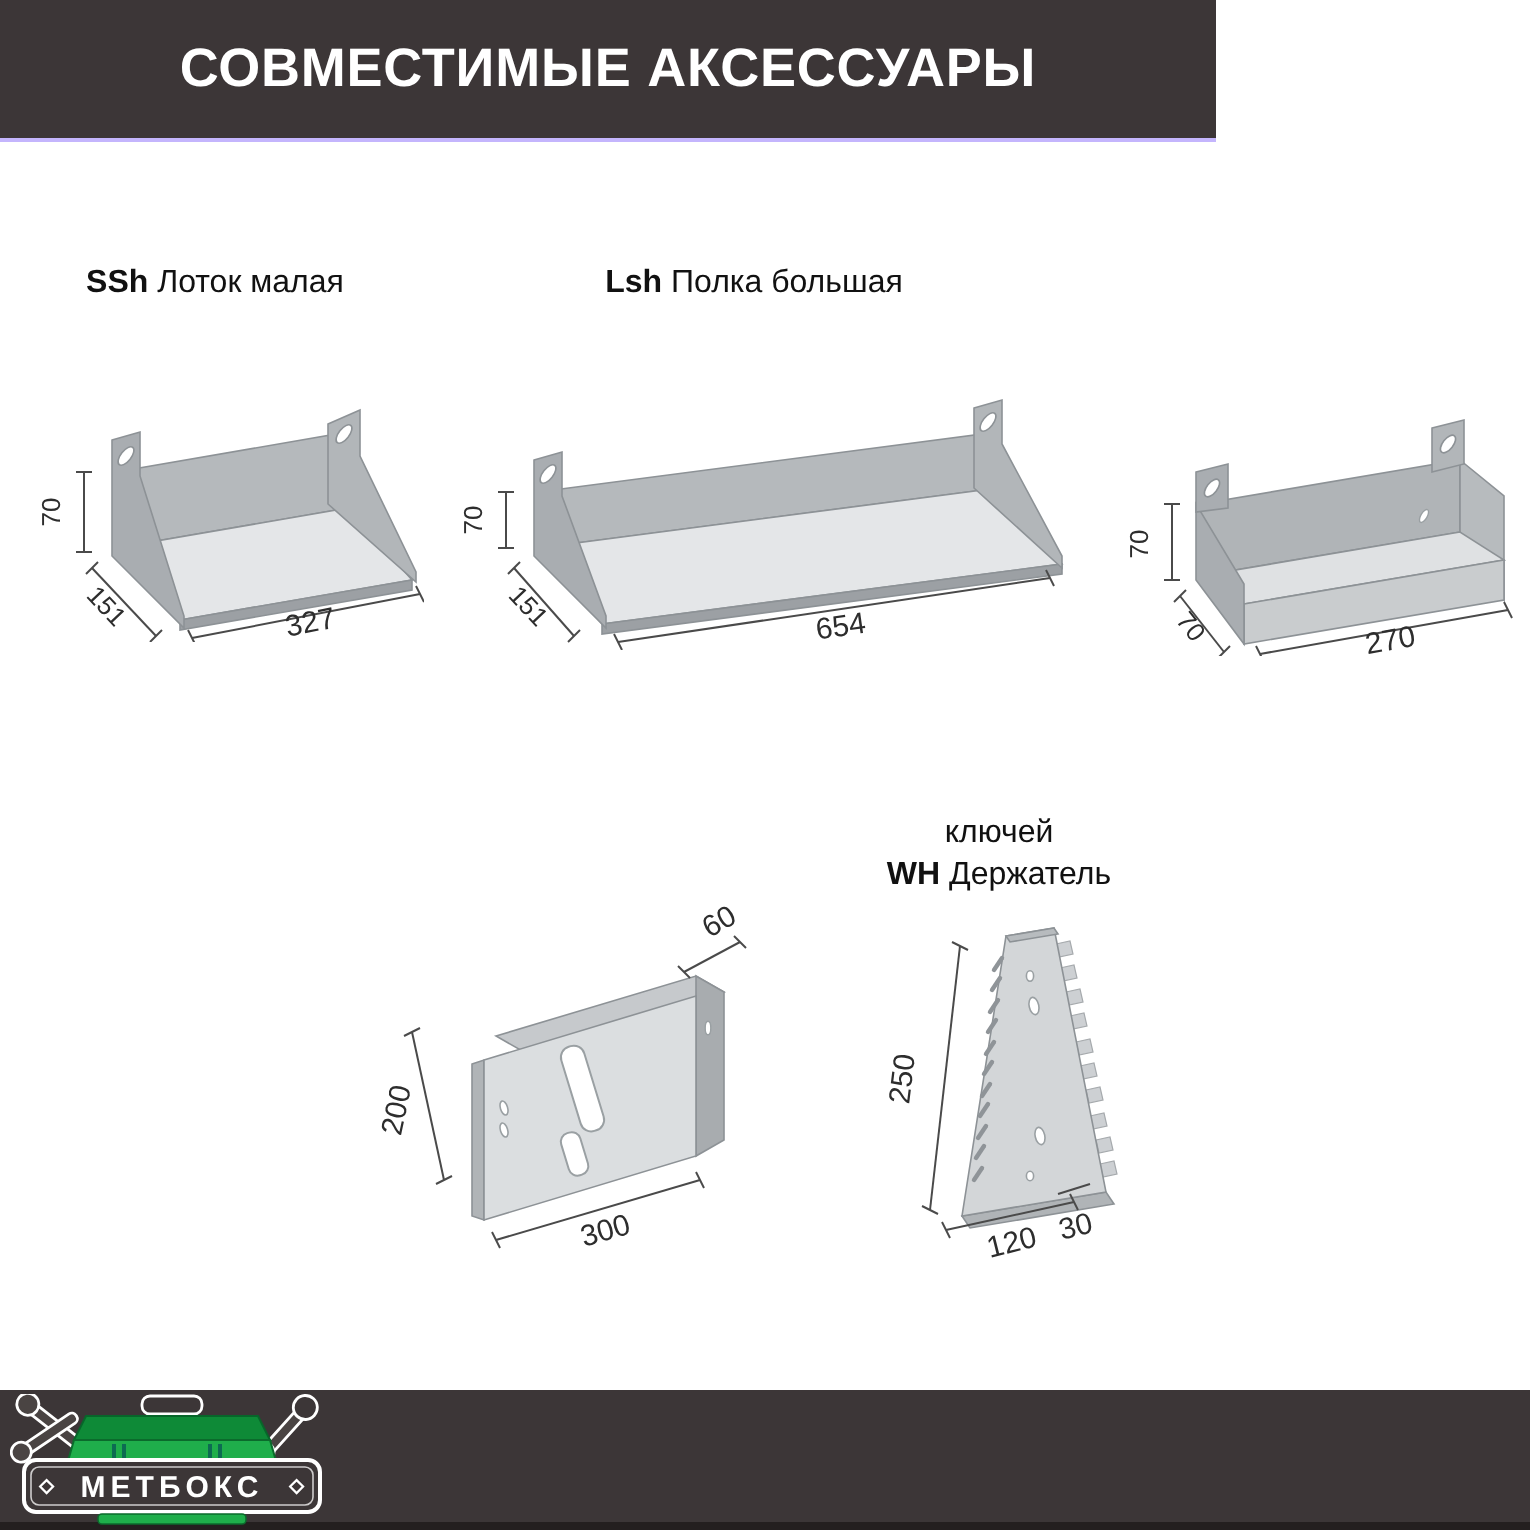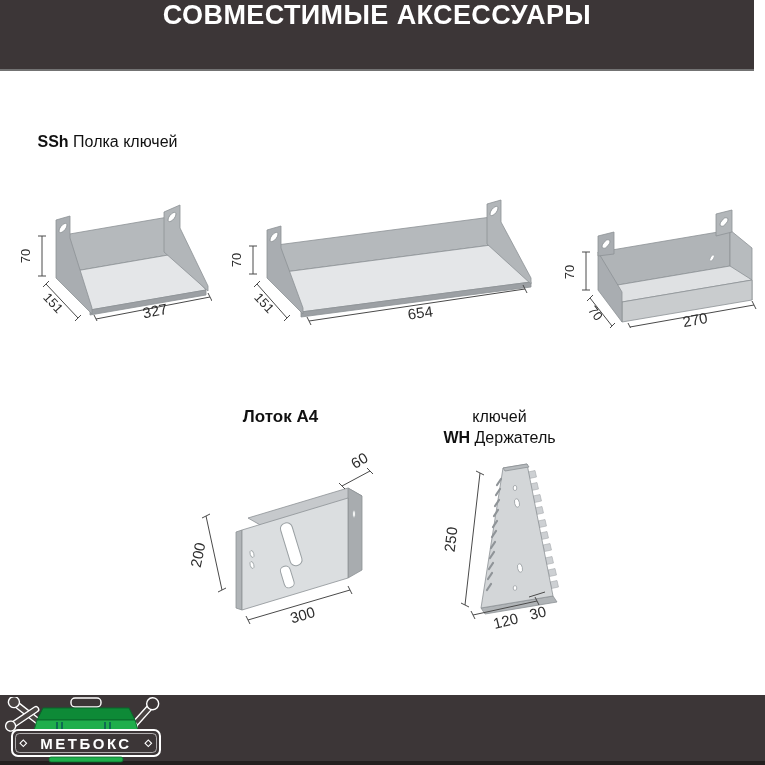--- a/index.html
+++ b/index.html
@@ -1,19 +1,19 @@
 <!DOCTYPE html>
 <html><head>
 <meta charset="utf-8">
 <style>
   html,body{margin:0;padding:0;}
   .page{position:relative;width:765px;height:765px;background:#ffffff;overflow:hidden;
         font-family:"Liberation Sans",sans-serif;}
-  .header{position:absolute;left:0;top:0;width:754px;height:69px;background:#3c3637;
-          border-bottom:2px solid #737373;display:flex;justify-content:center;}
+  .header{position:absolute;left:0;top:0;width:608px;height:69px;background:#3c3637;
+          border-bottom:2px solid #c4b5fd;display:flex;align-items:center;justify-content:center;}
   .header .title{color:#ffffff;font-size:27px;font-weight:700;letter-spacing:.4px;}
   .plabel{position:absolute;text-align:center;font-size:16px;color:#111;line-height:21px;}
   .plabel b{font-weight:700;text-align:right;}
   .plabel.big{font-size:17px;font-weight:700;}
   .draw{position:absolute;}
   .dimtxt{font-size:13px;fill:#2d2d2d;}
   .dimtxt.wide{font-size:15px;}
   .dline{stroke:#4a4a4a;stroke-width:1;}
   .metal{stroke:#8d9296;stroke-width:.8;}
   .footer{position:absolute;left:0;top:695px;width:765px;height:70px;background:#3c3637;}
@@ -24,21 +24,25 @@
 <body>
 
 <div class="page">
 
   <div class="header">
     <span class="title">СОВМЕСТИМЫЕ АКСЕССУАРЫ</span>
   </div>
 
   <div class="plabel" style="left:10px;top:131px;width:195px;">
     <b>SSh</b>
-    <span>Полка ключей</span>
+    <span>Лоток малая</span>
+  </div>
+  <div class="plabel" style="left:284px;top:131px;width:186px;">
+    <b>Lsh</b>
+    <span>Полка большая</span>
   </div>
   <div class="plabel" style="left:573px;top:129px;width:184px;">
   </div>
 
   <svg class="draw" style="left:12px;top:186px;" width="200" height="135" viewBox="0 0 200 135">
 
     <polygon class="metal" points="46,50 162,30 162,68 46,88" fill="#b5b9bc"></polygon>
 
     <polygon class="metal" points="46,88 162,68 194,104 78,124" fill="#e4e6e8"></polygon>
 
@@ -115,23 +119,20 @@
     <line class="dline" x1="27" y1="105" x2="33" y2="99"></line>
     <line class="dline" x1="49" y1="133" x2="55" y2="127"></line>
     <text class="dimtxt" text-anchor="middle" transform="translate(32 120) rotate(52)">70</text>
 
     <line class="dline" x1="70" y1="131" x2="194" y2="109"></line>
     <line class="dline" x1="68" y1="127" x2="72" y2="135"></line>
     <line class="dline" x1="192" y1="105" x2="196" y2="113"></line>
     <text class="dimtxt wide" text-anchor="middle" transform="translate(136 129) rotate(-10)">270</text>
   </svg>
 
-  <div class="plabel big" style="left:193px;top:406px;width:175px;">
-    <b>Лоток А4</b>
-  </div>
   <div class="plabel" style="left:407px;top:406px;width:185px;">
     <div>ключей</div>
     <div><b>WH</b>
     <span>Держатель</span></div>
   </div>
 
   <svg class="draw" style="left:190px;top:452px;" width="210" height="175" viewBox="0 0 210 175">
 
     <polygon class="metal" points="58,66 158,36 172,44 72,74" fill="#c6c9cc"></polygon>
 

